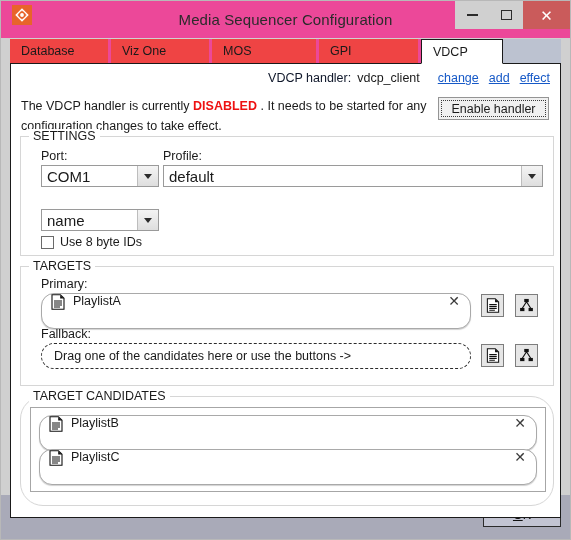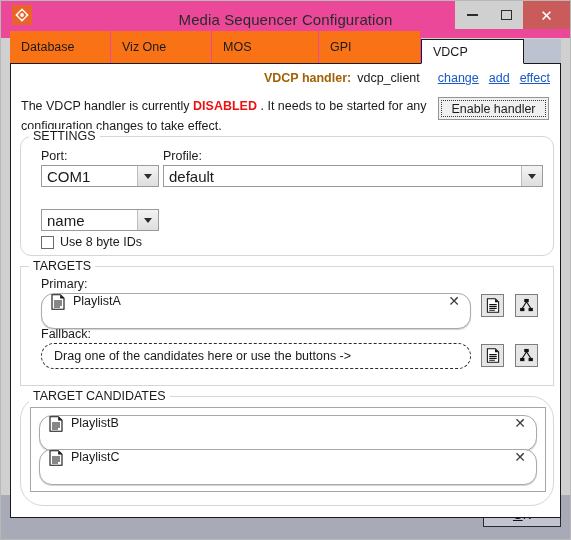--- a/index.html
+++ b/index.html
@@ -94,36 +94,36 @@
   
   .tabstrip {
     position: relative;
     height: 25px;
     margin: 0 9px 0 9px;
     display: flex;
     align-items: flex-end;
     background: #d0d0d0;
   }
   .tab {
-    height: 32px;
-    box-sizing: border-box;
-    background: #f97316;
-    border-right: 1px solid #ec4899;
+    height: 24px;
+    box-sizing: border-box;
+    background: #ef4444;
+    border-right: 3px solid #ec4899;
     display: flex;
     align-items: center;
     padding: 0 0 0 11px;
     font-size: 12.5px;
     color: #1a1a1a;
   }
   .tab.t0 { width: 101px; }
   .tab.t1 { width: 101px; }
   .tab.t2 { width: 107px; }
   .tab.t3 { width: 102px; }
   .tab.active {
-    width: 103px;
+    width: 82px;
     background: #ffffff;
     border: 1px solid #1a1a1a;
     border-bottom: 1px solid #ffffff;
     height: 25px;
     position: relative;
     z-index: 4;
     margin-bottom: -1px;
   }
   .tab-rest {
     flex: 1;
@@ -144,21 +144,21 @@
 
   .handler-row {
     position: absolute;
     top: 7px;
     right: 10px;
     display: flex;
     align-items: baseline;
     gap: 6px;
     font-size: 12.5px;
   }
-  .handler-label { font-weight: bold; color: #a16207; }
+  .handler-label { font-weight: normal; color: #0f172a; }
   .handler-name { color: #1a1a1a; margin-right: 8px; }
   .hlink {
     color: #1659c7;
     text-decoration: underline;
     cursor: pointer;
     margin-left: 4px;
   }
 
   .status-text {
     position: absolute;
@@ -206,21 +206,21 @@
   .group > .legend {
     position: absolute;
     top: -8px;
     left: 8px;
     background: #ffffff;
     padding: 0 4px;
     font-size: 12.5px;
     color: #1a1a1a;
   }
 
-  #group-settings { top: 72px; width: 534px; height: 120px; border-radius: 11px; }
+  #group-settings { top: 72px; width: 534px; height: 120px; }
   #group-targets  { top: 202px; width: 534px; height: 120px; }
   #group-candidates { top: 332px; width: 534px; height: 110px; border-radius: 23px; }
 
   .field-label {
     position: absolute;
     font-size: 12.5px;
     color: #1a1a1a;
   }
 
   

